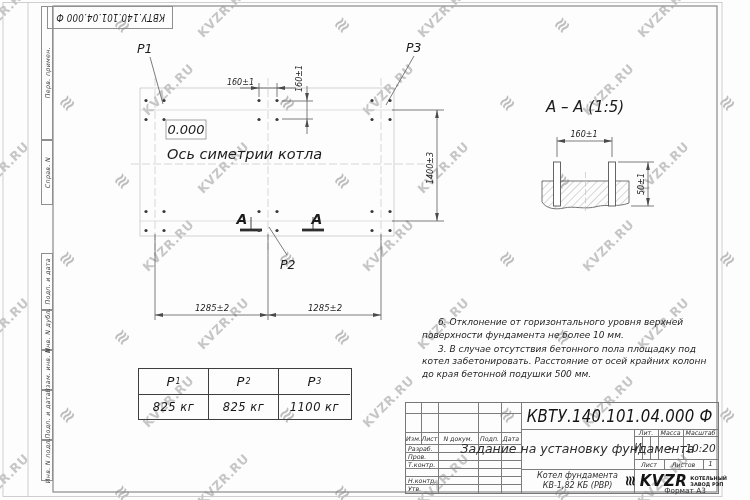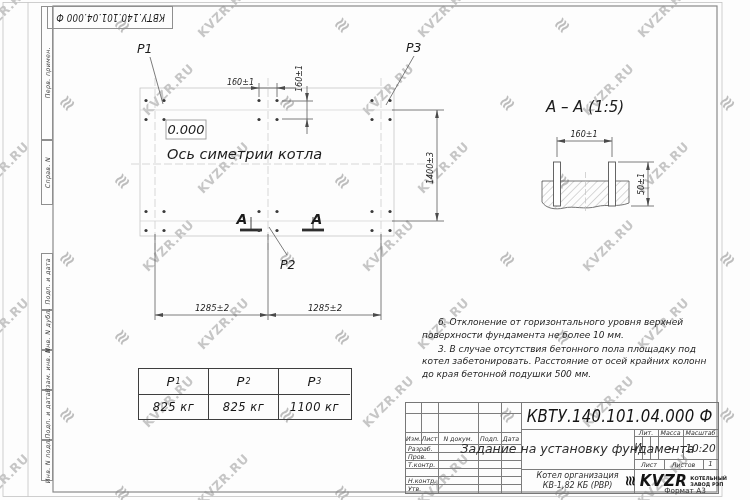--- a/index.html
+++ b/index.html
@@ -330,21 +330,21 @@
     <div class="cell lcell" style="left:0;top:57px;width:32px;height:8px;">Т.контр.</div>
     <div class="cell lcell" style="left:0;top:73px;width:32px;height:8px;">Н.контр.</div>
     <div class="cell lcell" style="left:0;top:81px;width:32px;height:8px;">Утв.</div>
 
     <div class="cell desig">
         <span>КВТУ.140.101.04.000  Ф</span>
       </div>
 
     <div class="cell dtitle">Задание на установку фундамента</div>
     <div class="cell dprod">
-      <span>Котел организация</span>
+      <span>Котел фундамента</span>
       <span>КВ-1,82 КБ (РВР)</span>
     </div>
 
     <div class="cell" style="left:228px;top:26px;width:24px;height:7px;">Лит.</div>
     <div class="cell" style="left:252px;top:26px;width:25px;height:7px;">Масса</div>
     <div class="cell" style="left:277px;top:26px;width:35px;height:7px;">Масштаб</div>
     <div class="cell" style="left:228px;top:33px;width:8px;height:23px;font-size:10px;">И</div>
     <div class="cell" style="left:252px;top:33px;width:25px;height:23px;font-size:10px;">–</div>
     <div class="cell" style="left:277px;top:33px;width:35px;height:23px;font-size:10.5px;">10:20</div>
 

